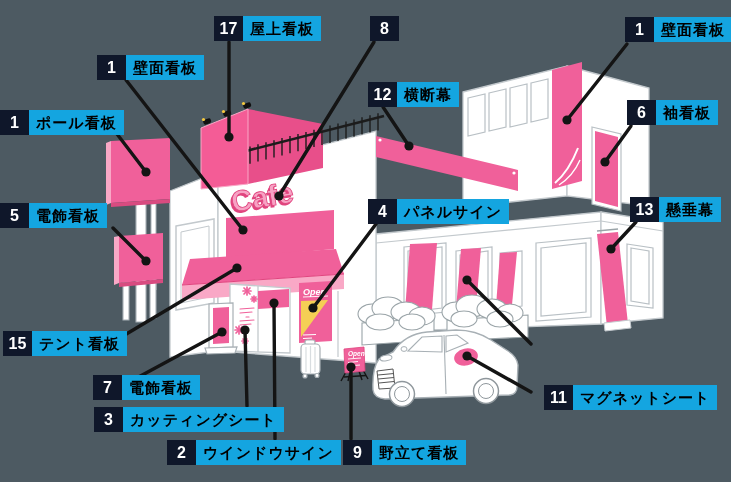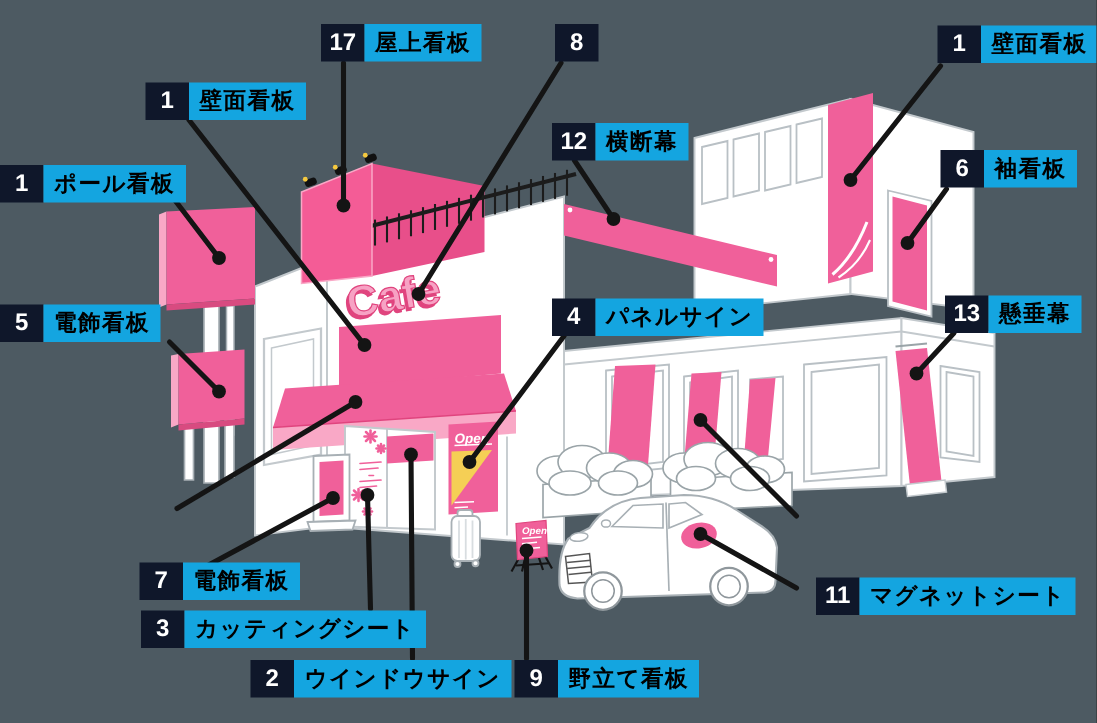--- a/index.html
+++ b/index.html
@@ -350,20 +350,24 @@
     <span class="txt">電飾看板</span>
   </div>
   <div class="callout" style="left:630px;top:197px">
     <span class="num">13</span>
     <span class="txt">懸垂幕</span>
   </div>
   <div class="callout" style="left:368px;top:199px">
     <span class="num">4</span>
     <span class="txt">パネルサイン</span>
   </div>
+  <div class="callout" style="left:3px;top:331px">
+    <span class="num">15</span>
+    <span class="txt">テント看板</span>
+  </div>
   <div class="callout" style="left:93px;top:375px">
     <span class="num">7</span>
     <span class="txt">電飾看板</span>
   </div>
   <div class="callout" style="left:544px;top:385px">
     <span class="num">11</span>
     <span class="txt">マグネットシート</span>
   </div>
   <div class="callout" style="left:94px;top:407px">
     <span class="num">3</span>

